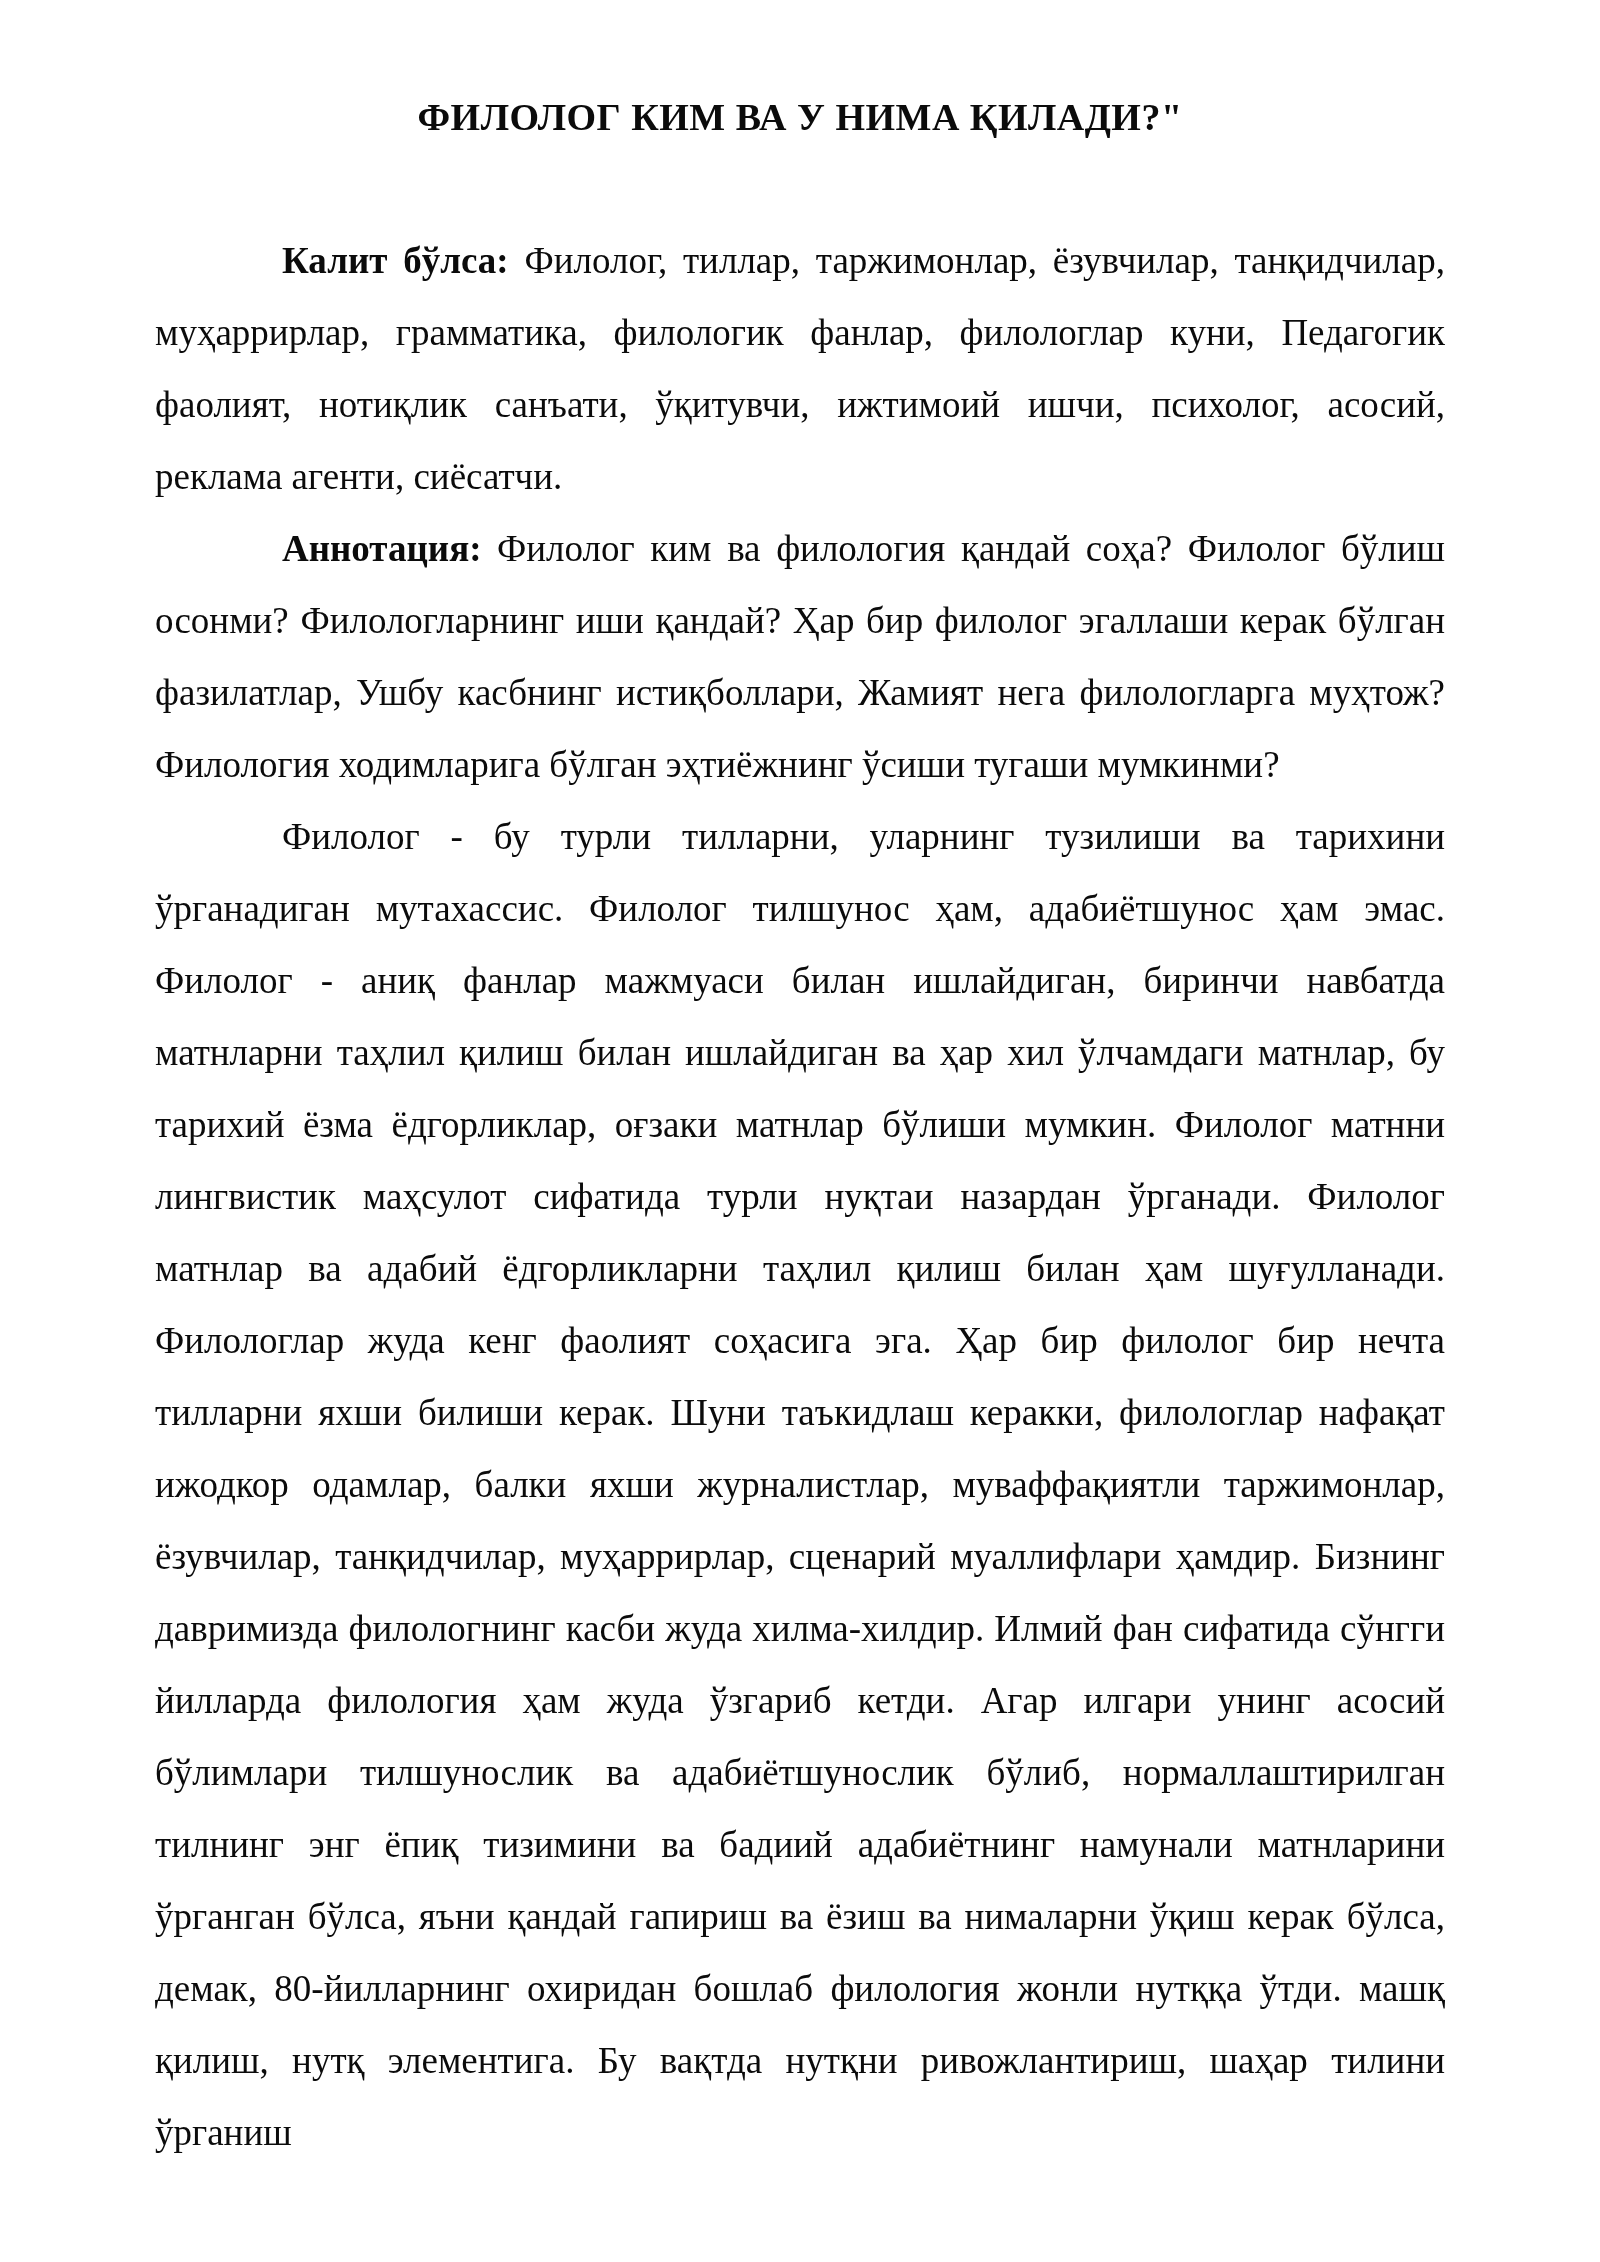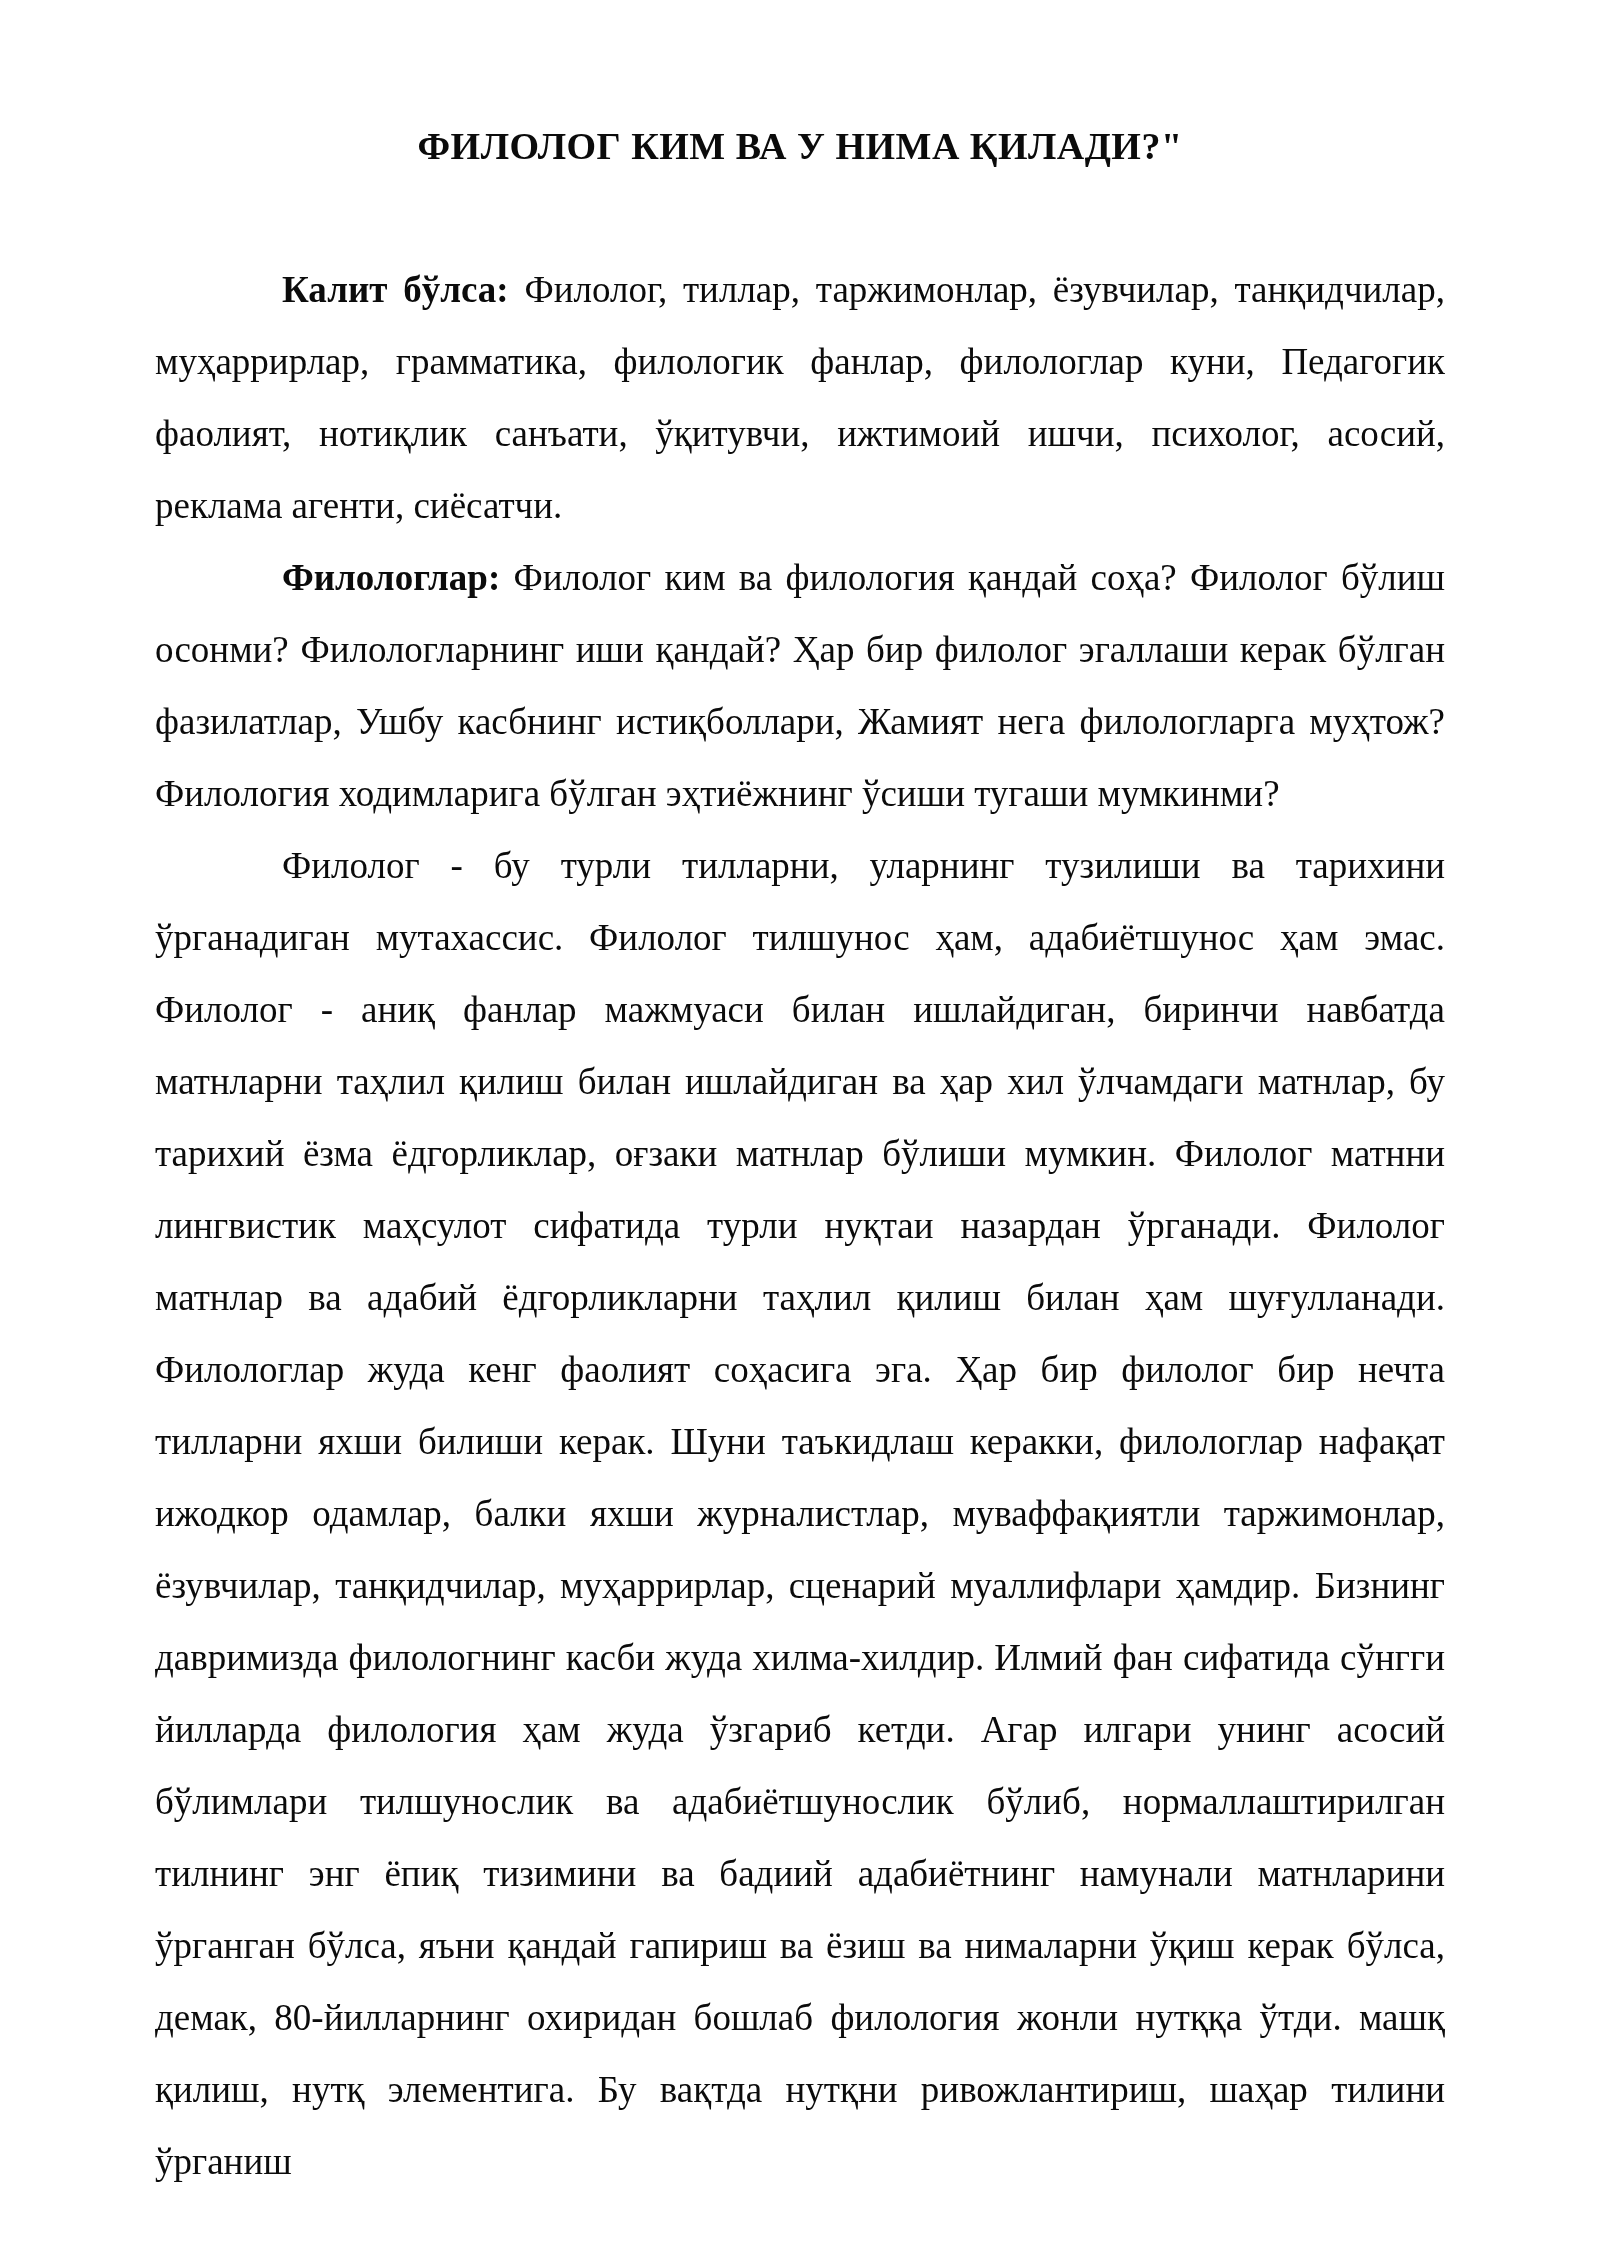--- a/index.html
+++ b/index.html
@@ -7,21 +7,21 @@
     padding: 0;
     background: #ffffff;
   }
   .page {
     position: relative;
     width: 1600px;
     height: 2262px;
     background: #ffffff;
     overflow: hidden;
     box-sizing: border-box;
-    padding: 110px 155px 0 155px;
+    padding: 81px 155px 0 155px;
     font-family: "Liberation Serif", "DejaVu Serif", serif;
     color: #0b0b0b;
   }
   .title {
     margin: 0 0 72px 0;
     font-size: 38px;
     font-weight: bold;
     text-align: center;
     line-height: 72px;
     letter-spacing: 0.5px;
@@ -39,16 +39,16 @@
   }
 </style>
 </head>
 <body>
 
 <div class="page">
   <h1 class="title">ФИЛОЛОГ КИМ ВА У НИМА ҚИЛАДИ?"</h1>
 
   <p class="para"><span class="lead">Калит бўлса:</span><span> Филолог, тиллар, таржимонлар, ёзувчилар, танқидчилар, муҳаррирлар, грамматика, филологик фанлар, филологлар куни, Педагогик фаолият, нотиқлик санъати, ўқитувчи, ижтимоий ишчи, психолог, асосий, реклама агенти, сиёсатчи.</span></p>
 
-  <p class="para"><span class="lead">Филологлар:</span><span> Филолог ким ва филология қандай соҳа? Филолог бўлиш осонми? Филологларнинг иши қандай? Ҳар бир филолог эгаллаши керак бўлган фазилатлар, Ушбу касбнинг истиқболлари, Жамият нега филологларга муҳтож? Филология ходимларига бўлган эҳтиёжнинг ўсиши тугаши мумкинми?</span></p>
+  <p class="para"><span class="lead">Аннотация:</span><span> Филолог ким ва филология қандай соҳа? Филолог бўлиш осонми? Филологларнинг иши қандай? Ҳар бир филолог эгаллаши керак бўлган фазилатлар, Ушбу касбнинг истиқболлари, Жамият нега филологларга муҳтож? Филология ходимларига бўлган эҳтиёжнинг ўсиши тугаши мумкинми?</span></p>
 
   <p class="para"><span>Филолог - бу турли тилларни, уларнинг тузилиши ва тарихини ўрганадиган мутахассис. Филолог тилшунос ҳам, адабиётшунос ҳам эмас. Филолог - аниқ фанлар мажмуаси билан ишлайдиган, биринчи навбатда матнларни таҳлил қилиш билан ишлайдиган ва ҳар хил ўлчамдаги матнлар, бу тарихий ёзма ёдгорликлар, оғзаки матнлар бўлиши мумкин. Филолог матнни лингвистик маҳсулот сифатида турли нуқтаи назардан ўрганади. Филолог матнлар ва адабий ёдгорликларни таҳлил қилиш билан ҳам шуғулланади. Филологлар жуда кенг фаолият соҳасига эга. Ҳар бир филолог бир нечта тилларни яхши билиши керак. Шуни таъкидлаш керакки, филологлар нафақат ижодкор одамлар, балки яхши журналистлар, муваффақиятли таржимонлар, ёзувчилар, танқидчилар, муҳаррирлар, сценарий муаллифлари ҳамдир. Бизнинг давримизда филологнинг касби жуда хилма-хилдир. Илмий фан сифатида сўнгги йилларда филология ҳам жуда ўзгариб кетди. Агар илгари унинг асосий бўлимлари тилшунослик ва адабиётшунослик бўлиб, нормаллаштирилган тилнинг энг ёпиқ тизимини ва бадиий адабиётнинг намунали матнларини ўрганган бўлса, яъни қандай гапириш ва ёзиш ва нималарни ўқиш керак бўлса, демак, 80-йилларнинг охиридан бошлаб филология жонли нутққа ўтди. машқ қилиш, нутқ элементига. Бу вақтда нутқни ривожлантириш, шаҳар тилини ўрганиш</span></p>
 </div>
 
 </body></html>

